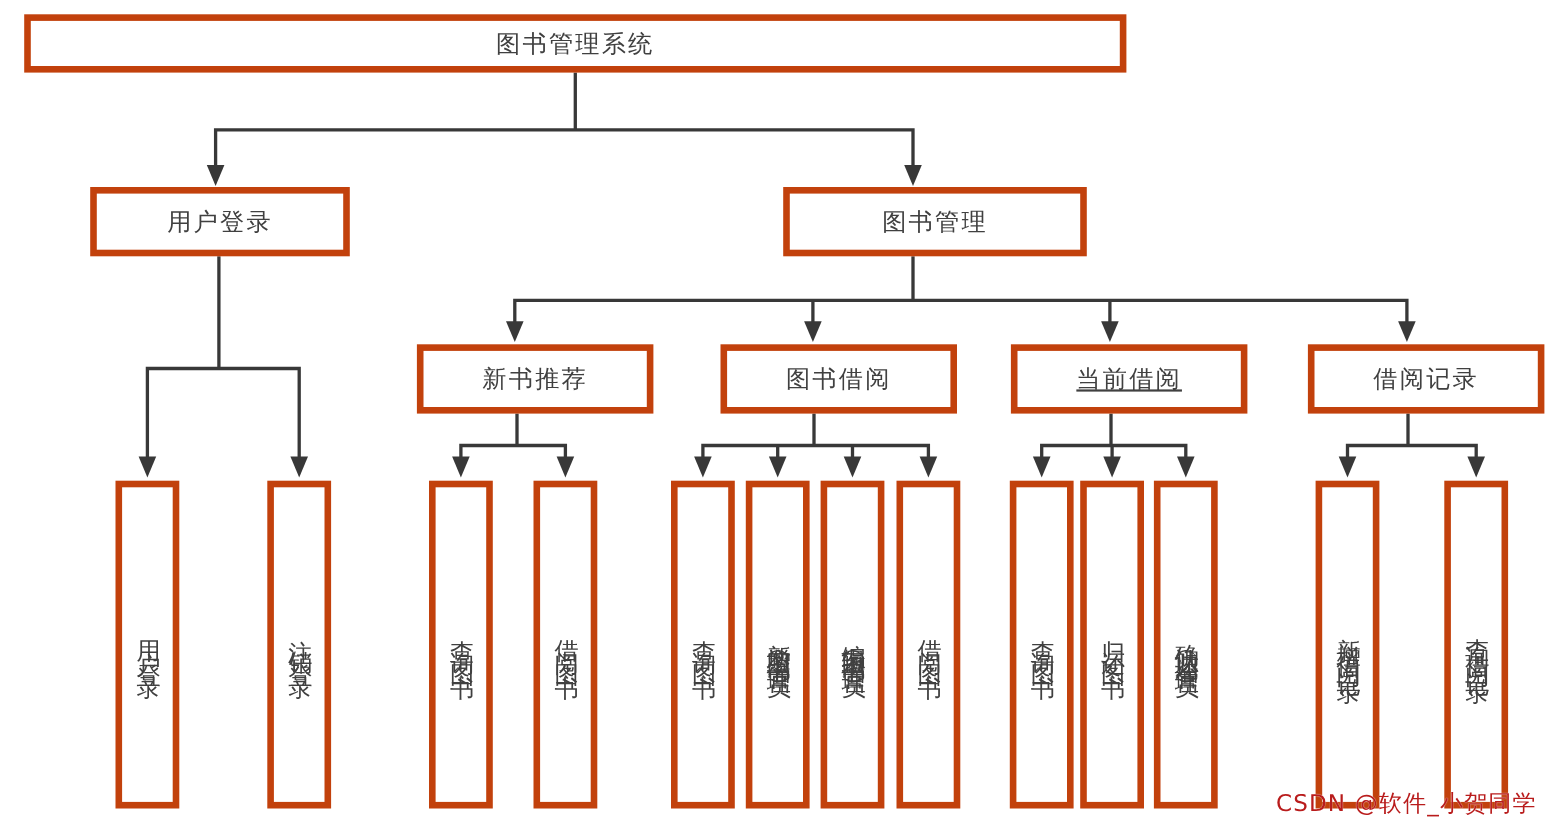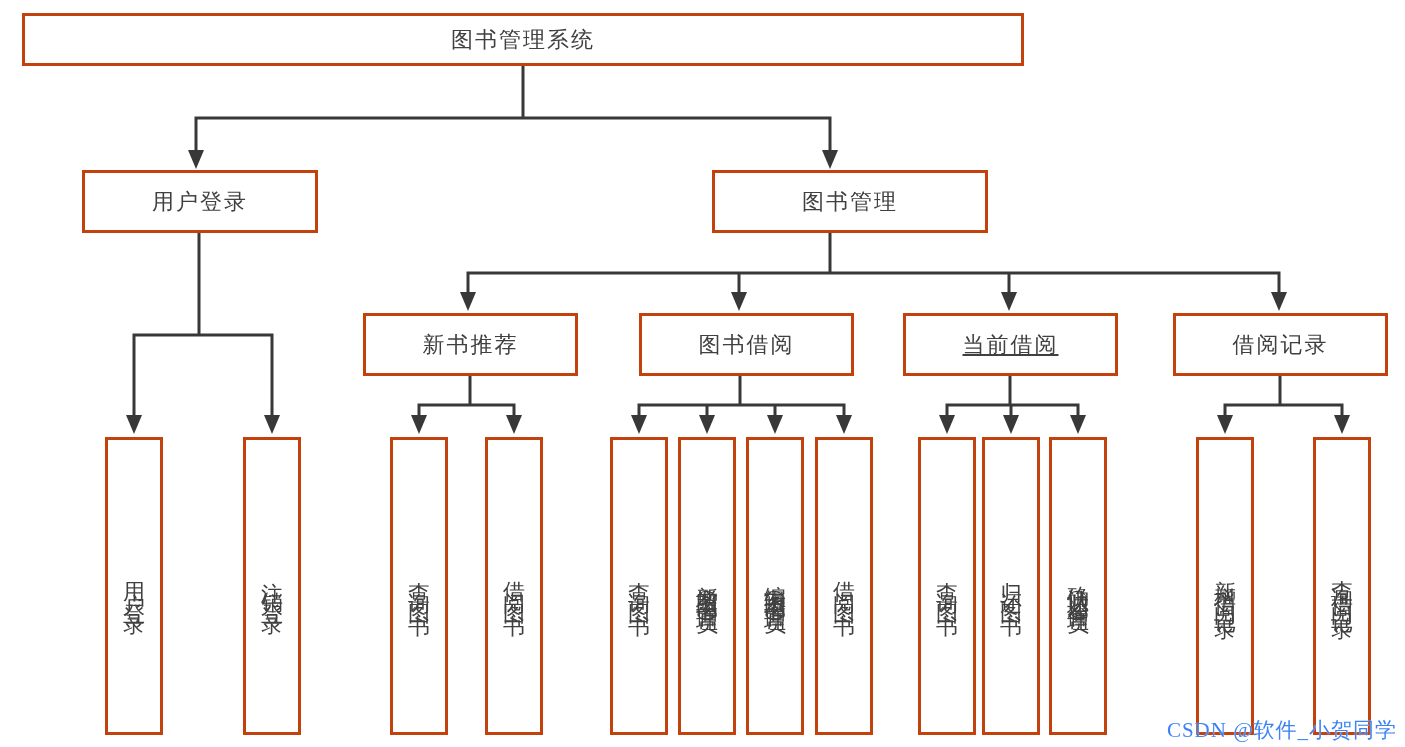--- a/index.html
+++ b/index.html
@@ -16,39 +16,39 @@
     background: #ffffff;
   }
   svg.connectors {
     position: absolute; left: 0; top: 0;
     width: 1405px; height: 747px;
     z-index: 1;
   }
   .node {
     position: absolute;
     background: #ffffff;
-    border: 3px solid #c2410c;
+    border: 6px solid #c2410c;
     color: #404040;
     display: flex;
     align-items: center;
     justify-content: center;
     z-index: 2;
   }
   .node .lbl {
     font-size: 22px;
     letter-spacing: 2px;
     white-space: nowrap;
   }
   
   .n-root  { left: 22px;   top: 13px;  width: 1002px; height: 53px; }
   
   .n-login { left: 82px;   top: 170px; width: 236px;  height: 63px; }
   .n-mgmt  { left: 712px;  top: 170px; width: 276px;  height: 63px; }
   
-  .lvl3    { top: 313px; width: 215px; height: 63px; }
+  .lvl3    { top: 313px; width: 215px; height: 63px; margin-left: 16px; }
   .n-g0 { left: 363px; }
   .n-g1 { left: 639px; }
   .n-g2 { left: 903px; text-decoration: underline; }
   .n-g3 { left: 1173px; }
   
   .leaf { top: 437px; width: 58px; height: 298px; }
   .leaf .lbl {
     writing-mode: vertical-lr;
     text-orientation: mixed;
     font-size: 22px;
@@ -61,25 +61,24 @@
   .l-1a { left: 390px; }  .l-1b { left: 485px; }
   .l-2a { left: 610px; }  .l-2b { left: 678px; }
   .l-2c { left: 746px; }  .l-2d { left: 815px; }
   .l-3a { left: 918px; }  .l-3b { left: 982px; }  .l-3c { left: 1049px; }
   .l-4a { left: 1196px; } .l-4b { left: 1313px; }
   
   .watermark {
     position: absolute;
     right: 8px; bottom: 3px;
     font-size: 21px;
-    color: #3b82f6;
+    color: #b91c1c;
     letter-spacing: 1px;
     z-index: 5;
     text-shadow: 0 0 1px #ffffff;
-    font-family: Liberation Serif, serif;
   }
 </style>
 </head>
 <body>
 
 <div id="stage">
 
   <svg class="connectors" viewBox="0 0 1405 747" xmlns="http://www.w3.org/2000/svg">
     <g stroke="#383838" stroke-width="3" fill="none" stroke-linecap="square">
 

